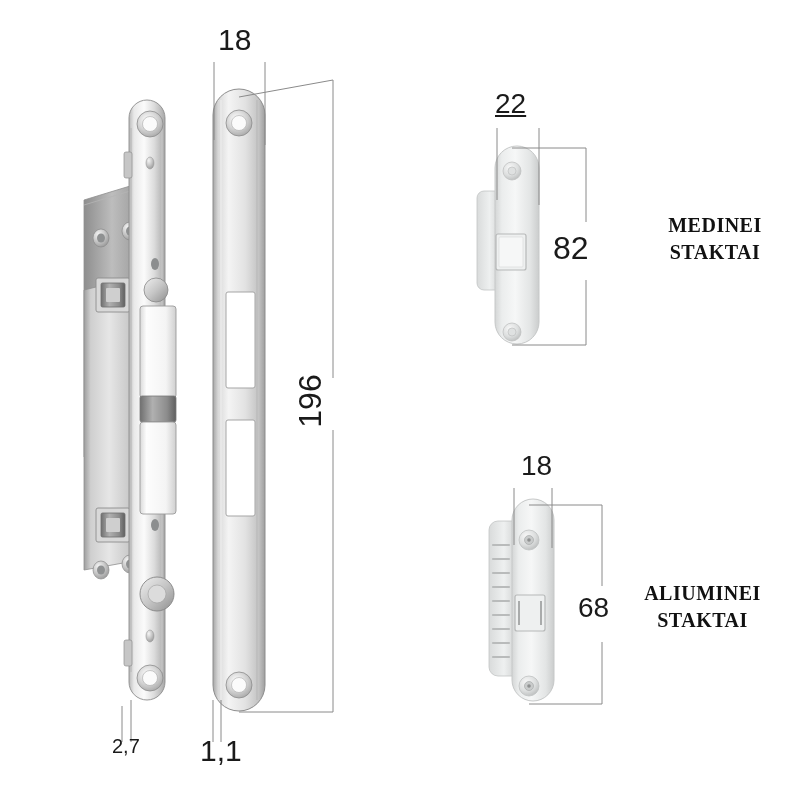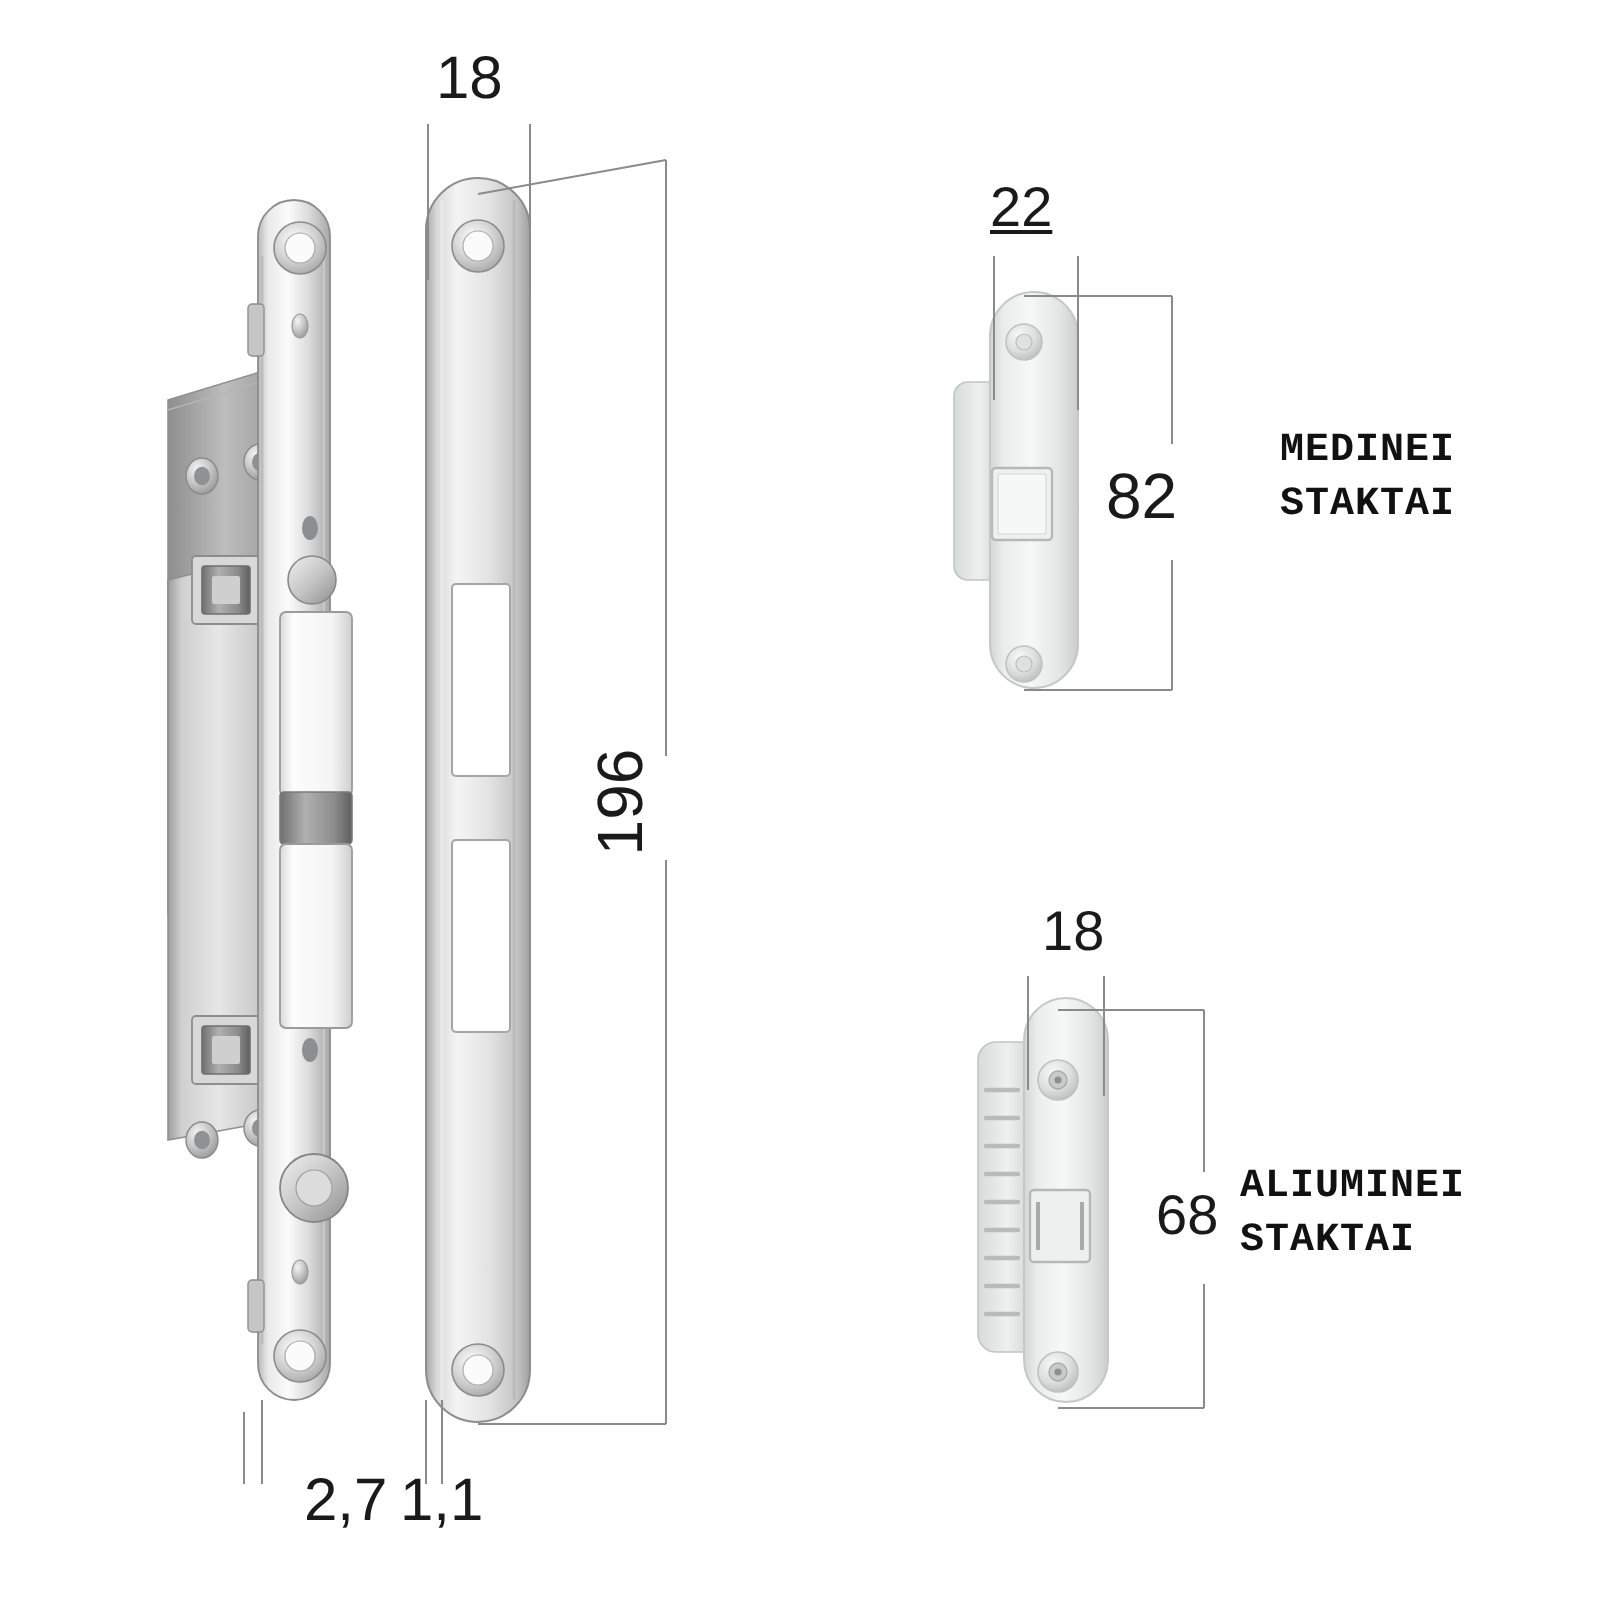--- a/index.html
+++ b/index.html
@@ -19,26 +19,26 @@
     font-weight:400;
     white-space:nowrap;
     line-height:1;
   }
   .dim-rot{transform-origin:50% 50%;transform:rotate(-90deg);}
 
   
   .callout{
     position:absolute;
     color:#111111;
-    font-family:Liberation Mono, monospace;
+    font-family:Liberation Serif, serif;
     font-weight:700;
     font-size:20px;
     letter-spacing:.5px;
     line-height:1.35;
-    text-align:left;
+    text-align:center;
     white-space:nowrap;
   }
 
   svg.art{position:absolute;left:0;top:0;width:800px;height:800px;
           pointer-events:none;}
 </style>
 </head>
 <body>
 
 <div id="stage">
@@ -284,21 +284,21 @@
       <line x1="602" y1="505" x2="602" y2="586"></line>
       <line x1="602" y1="642" x2="602" y2="704"></line>
       <line x1="529" y1="704" x2="602" y2="704"></line>
     </g>
   </svg>
 
   <div class="dim" style="left:218px;top:25px;font-size:30px;">18</div>
 
   <div class="dim dim-rot" style="left:280px;top:385px;font-size:32px;width:60px;text-align:center;">196</div>
 
-  <div class="dim" style="left:112px;top:736px;font-size:30px;margin-left:40px;">2,7</div>
+  <div class="dim" style="left:112px;top:736px;font-size:20px;">2,7</div>
 
   <div class="dim" style="left:200px;top:736px;font-size:30px;">1,1</div>
 
   <div class="dim" style="left:495px;top:90px;font-size:28px;text-decoration:underline;">22</div>
 
   <div class="dim" style="left:553px;top:232px;font-size:32px;">82</div>
 
   <div class="dim" style="left:521px;top:452px;font-size:28px;">18</div>
 
   <div class="dim" style="left:578px;top:594px;font-size:28px;text-align:right;">68</div>

